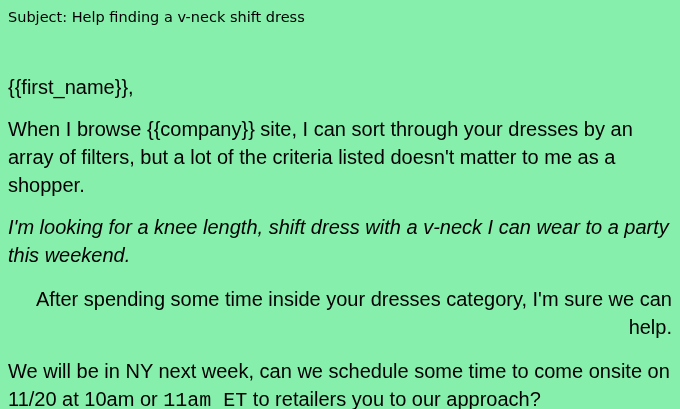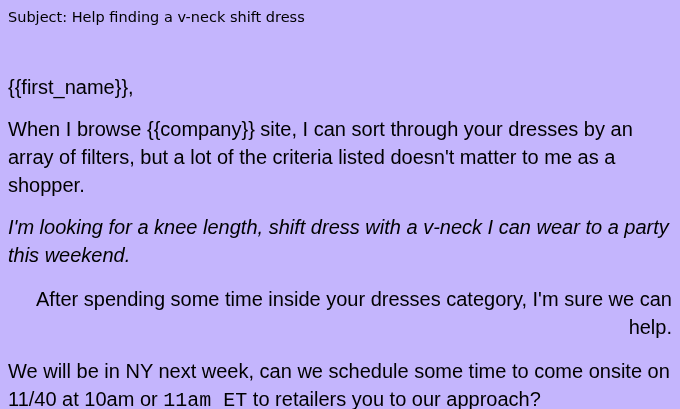--- a/index.html
+++ b/index.html
@@ -6,21 +6,21 @@
     margin: 0;
     padding: 0;
     background: #ffffff;
   }
   .page {
     position: relative;
     width: 680px;
     height: 409px;
     box-sizing: border-box;
     padding: 7px 8px 0 8px;
-    background: #c4b5fd;
+    background: #86efac;
     overflow: hidden;
     color: #000000;
   }
   .subject {
     font-family: "DejaVu Sans", sans-serif;
     font-size: 14.5px;
     line-height: 20px;
     margin: 0 0 46px 0;
     color: #000000;
     white-space: nowrap;
@@ -67,16 +67,16 @@
 
     <p class="para greeting">{{first_name}},</p>
 
     <p class="para">When I browse {{company}} site, I can sort through your dresses by an array of filters, but a lot of the criteria listed doesn't matter to me as a shopper.</p>
 
     <p class="para quote">I'm looking for a knee length, shift dress with a v-neck I can wear to a party this weekend.</p>
 
 
     <p class="para category">After spending some time inside your dresses category, I'm sure we can help.</p>
 
-    <p class="para closing"><span>We will be in NY next week, can we schedule some time to come onsite on 11/40 at 10am or </span><span class="time-detected">11am ET</span><span> to retailers you to our approach?</span></p>
+    <p class="para closing"><span>We will be in NY next week, can we schedule some time to come onsite on 11/20 at 10am or </span><span class="time-detected">11am ET</span><span> to retailers you to our approach?</span></p>
 
   </div>
 </div>
 
 </body></html>

